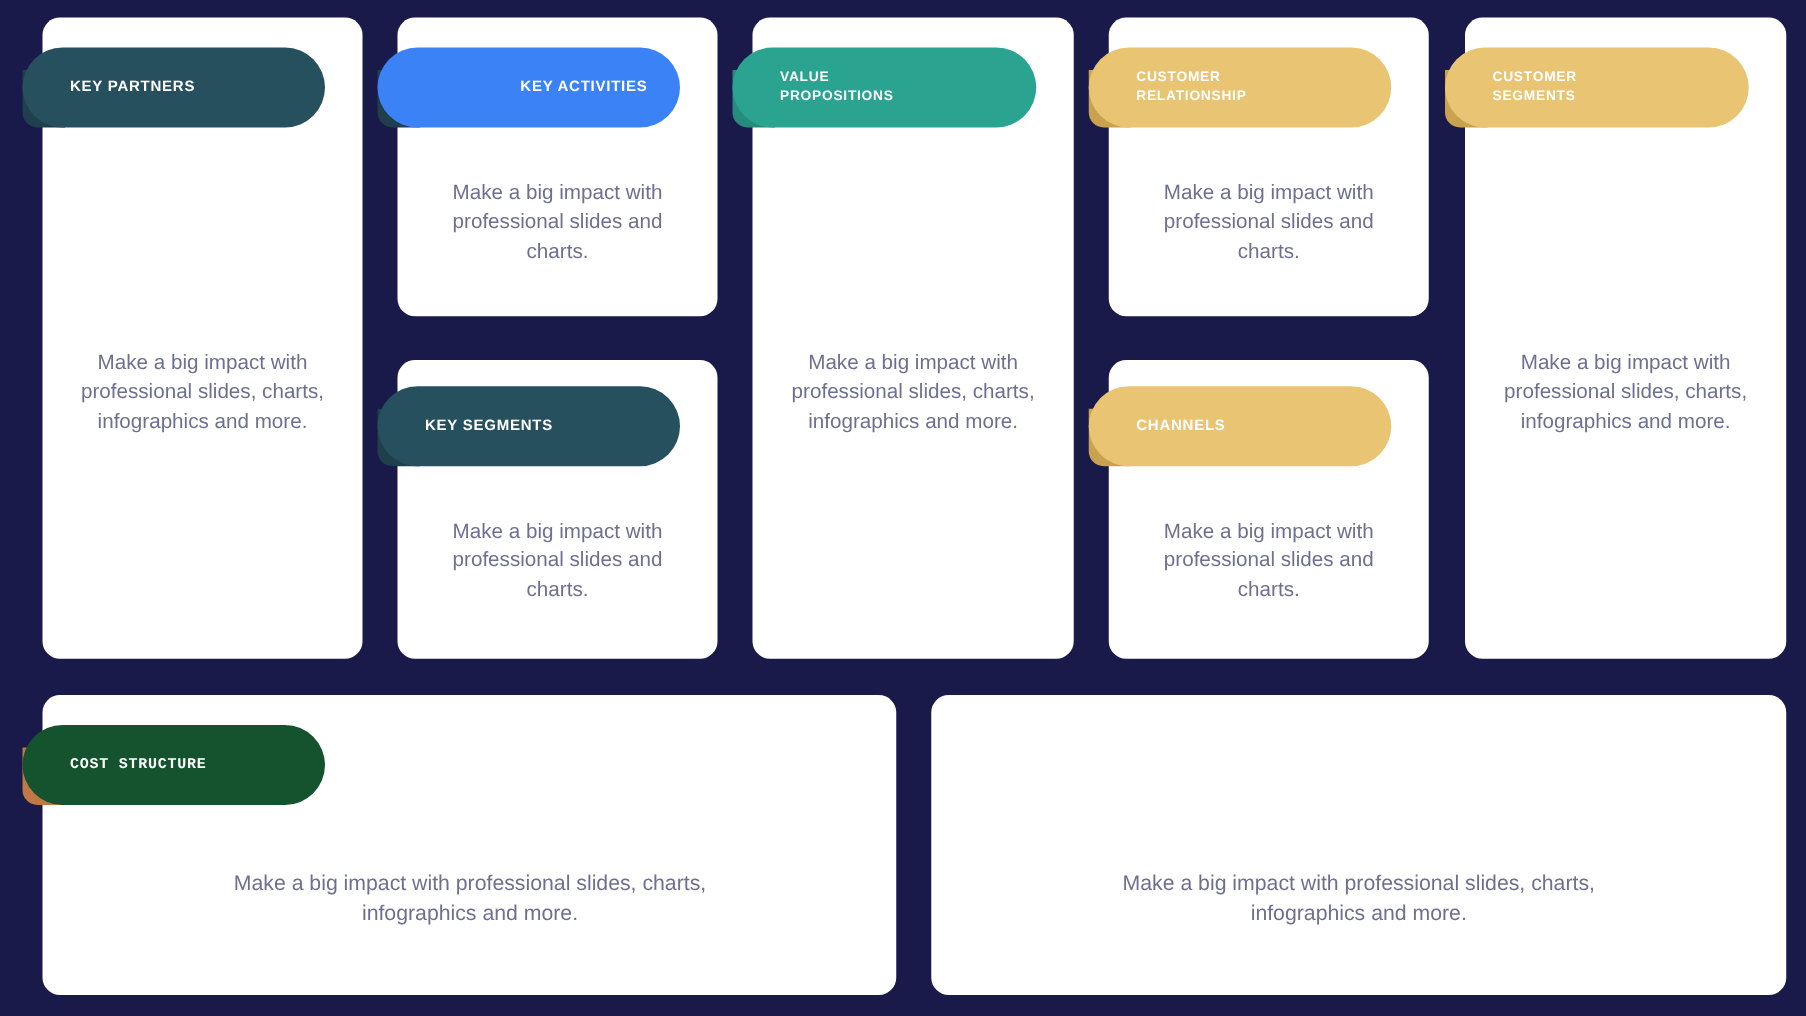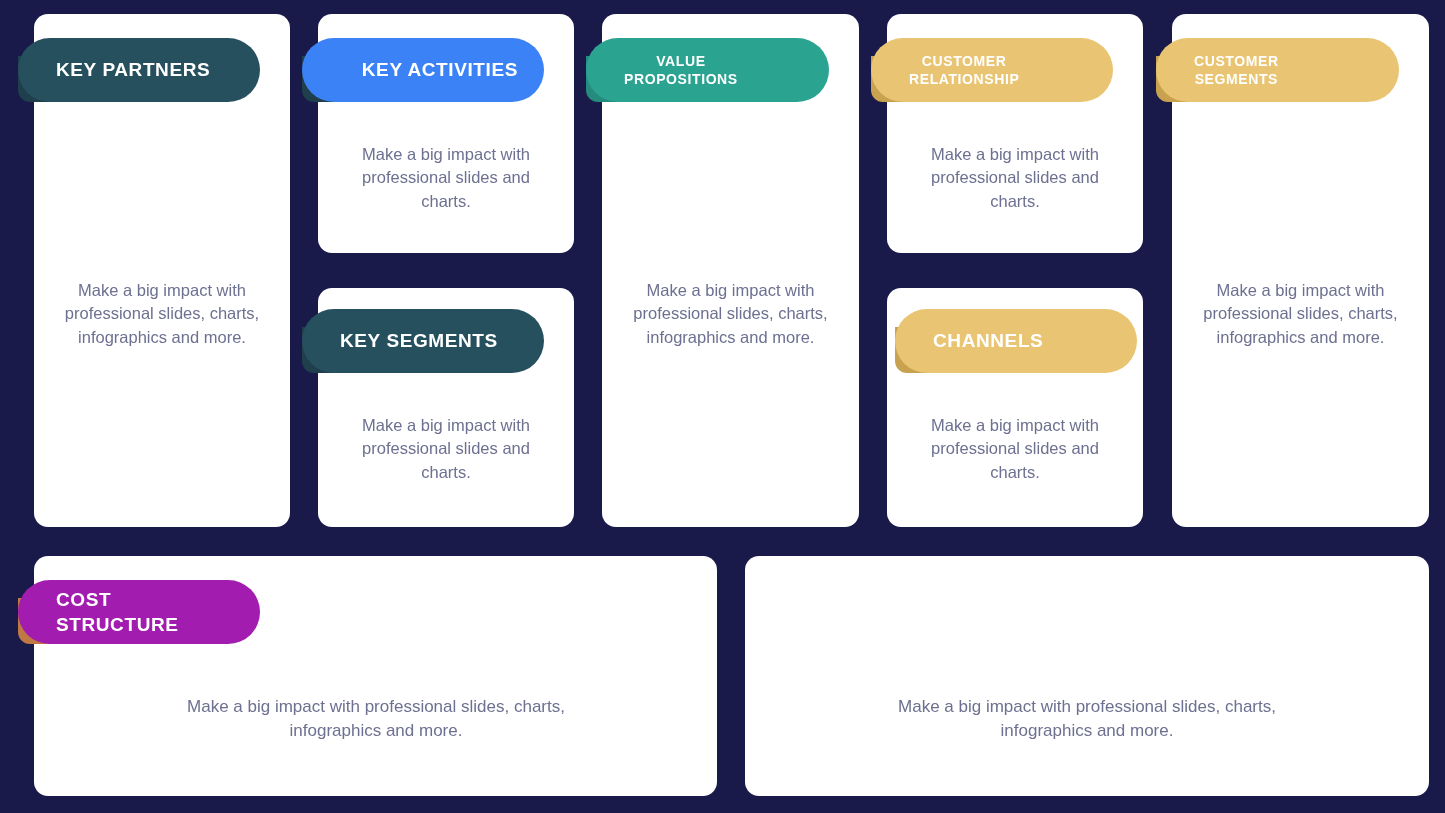--- a/index.html
+++ b/index.html
@@ -54,30 +54,30 @@
     top: 0;
     height: 64px;
     border-radius: 32px 32px 32px 32px;
     display: flex;
     align-items: center;
     z-index: 2;
   }
 
   .pill-label {
     color: #ffffff;
-    font-size: 19px;
+    font-size: 12px;
     font-weight: bold;
     letter-spacing: 0.6px;
     line-height: 1.32;
     padding-left: 38px;
     padding-right: 26px;
     white-space: pre-line;
   }
 
-  .pill.two-line .pill-label { font-size: 14px; text-align: center; }
+  .pill.two-line .pill-label { font-size: 11px; }
 
   
   .body-text {
     position: absolute;
     color: #6d7090;
     font-size: 16.5px;
     line-height: 1.42;
     text-align: center;
   }
 
@@ -129,42 +129,42 @@
   <div class="pill-wrap" style="left:871px; top:38px; width:242px;">
     <div class="pill-tab" style="background:#c9a24f;"></div>
     <div class="pill two-line" style="background:#e9c472; width:242px;">
       <span class="pill-label">CUSTOMER
 RELATIONSHIP</span>
     </div>
   </div>
   <div class="body-text" style="left:907px; top:143px; width:216px;">Make a big impact with professional slides and charts.</div>
 
   <div class="card" style="left:887px; top:288px; width:256px; height:239px;"></div>
-  <div class="pill-wrap" style="left:871px; top:309px; width:242px;margin-left:24px;">
+  <div class="pill-wrap" style="left:871px; top:309px; width:242px;">
     <div class="pill-tab" style="background:#c9a24f;"></div>
     <div class="pill" style="background:#e9c472; width:242px;">
       <span class="pill-label">CHANNELS</span>
     </div>
   </div>
   <div class="body-text" style="left:907px; top:414px; width:216px;">Make a big impact with professional slides and charts.</div>
 
   <div class="card" style="left:1172px; top:14px; width:257px; height:513px;"></div>
   <div class="pill-wrap" style="left:1156px; top:38px; width:243px;">
     <div class="pill-tab" style="background:#c9a24f;"></div>
     <div class="pill two-line" style="background:#e9c472; width:243px;">
       <span class="pill-label">CUSTOMER
 SEGMENTS</span>
     </div>
   </div>
   <div class="body-text" style="left:1192px; top:279px; width:217px;">Make a big impact with professional slides, charts, infographics and more.</div>
 
   <div class="card" style="left:34px; top:556px; width:683px; height:240px;"></div>
   <div class="pill-wrap" style="left:18px; top:580px; width:242px;">
     <div class="pill-tab" style="background:#c07844;"></div>
-    <div class="pill" style="background:#a21caf; width:242px;">
+    <div class="pill" style="background:#14532d; width:242px;font-family:Liberation Mono, monospace;">
       <span class="pill-label">COST STRUCTURE</span>
     </div>
   </div>
   <div class="body-text wide" style="left:150px; top:695px; width:452px;">Make a big impact with professional slides, charts, infographics and more.</div>
 
   <div class="card" style="left:745px; top:556px; width:684px; height:240px;"></div>
   <div class="body-text wide" style="left:861px; top:695px; width:452px;">Make a big impact with professional slides, charts, infographics and more.</div>
 
 </div>
 

